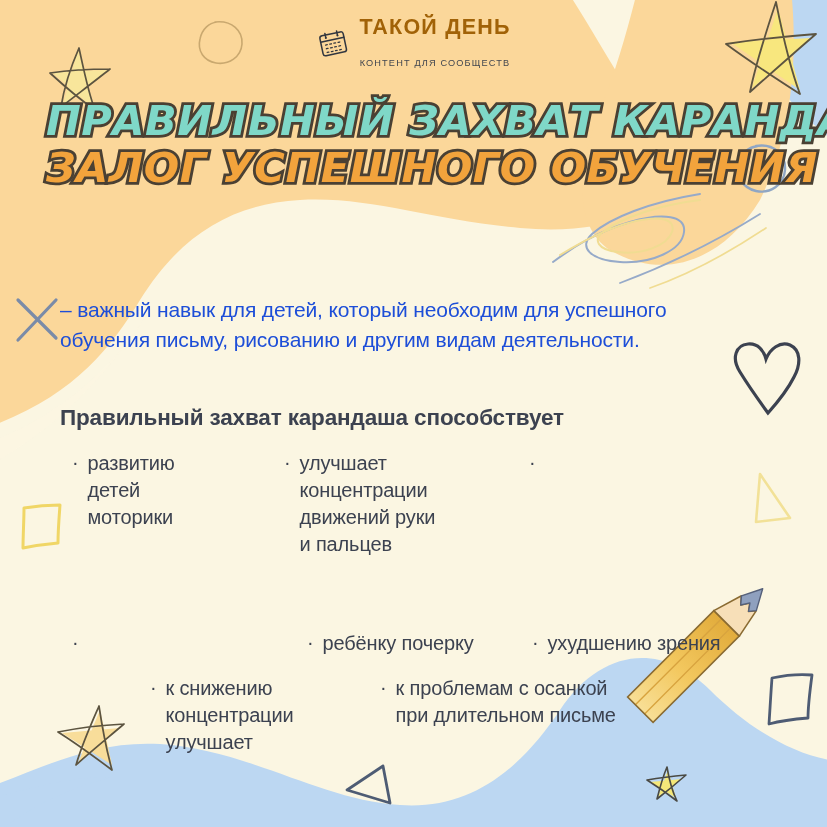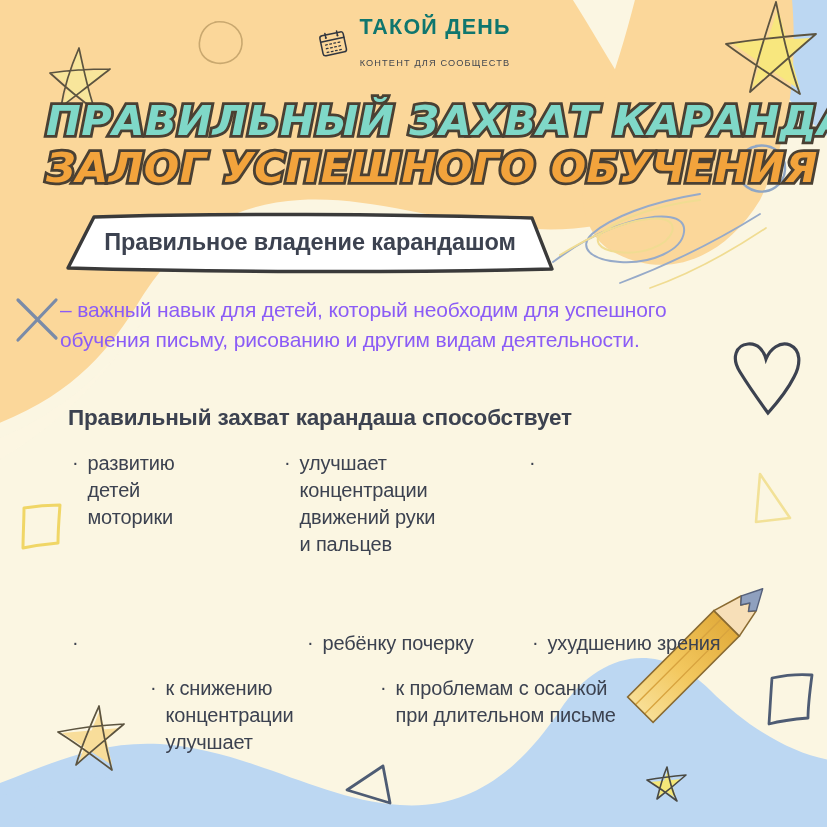--- a/index.html
+++ b/index.html
@@ -45,21 +45,21 @@
   }
   .logo-text-block {
     display: flex;
     flex-direction: column;
     align-items: center;
   }
   .logo-title {
     font-size: 21.5px;
     font-weight: bold;
     letter-spacing: 1.2px;
-    color: #0f766e;
+    color: #a16207;
     line-height: 1.05;
   }
   .logo-sub {
     font-size: 9.2px;
     letter-spacing: 1.15px;
     color: #41464F;
     margin-top: 19px;
     font-weight: normal;
   }
 
@@ -109,33 +109,32 @@
   }
 
   
   .intro {
     position: absolute;
     top: 295px;
     left: 60px;
     width: 700px;
     font-size: 21px;
     line-height: 30px;
-    color: #8b5cf6;
+    color: #1d4ed8;
     letter-spacing: -0.15px;
   }
 
   
   .sec-head {
     position: absolute;
     font-size: 22.5px;
     font-weight: bold;
     color: #3C4250;
     letter-spacing: -0.15px;
     white-space: nowrap;
-    margin-left: 8px;
   }
   #sec1-head { top: 405px; left: 60px; }
   #sec2-head { top: 587px; left: 60px; }
 
   
   .bullet {
     display: flex;
     align-items: flex-start;
     gap: 9px;
     font-size: 20px;
@@ -328,26 +327,20 @@
       <div class="logo-title">ТАКОЙ ДЕНЬ</div>
       <div class="logo-sub">КОНТЕНТ ДЛЯ СООБЩЕСТВ</div>
     </div>
   </div>
 
   <div class="title-block">
     <div class="title-line t1">ПРАВИЛЬНЫЙ ЗАХВАТ КАРАНДАША —</div>
     <div class="title-line t2">ЗАЛОГ УСПЕШНОГО ОБУЧЕНИЯ</div>
   </div>
 
-  <div class="banner">
-    <svg viewBox="0 0 492 62" xmlns="http://www.w3.org/2000/svg">
-      <path d="M 30,5 C 150,1 330,2 468,6 L 488,57 C 330,61 140,60 4,56 Z" fill="#FFFFFF" stroke="#3A3A3A" stroke-width="3.4" stroke-linejoin="round"></path>
-    </svg>
-    <div class="banner-label">Правильное владение карандашом</div>
-  </div>
 
   <div class="intro">– важный навык для детей, который необходим для успешного обучения письму, рисованию и другим видам деятельности.</div>
 
   <div class="sec-head" id="sec1-head">Правильный захват карандаша способствует</div>
 
   <div id="sec1-cols">
     <div class="bullet">
       <span class="dot">·</span>
       <span class="txt">развитию
 детей

